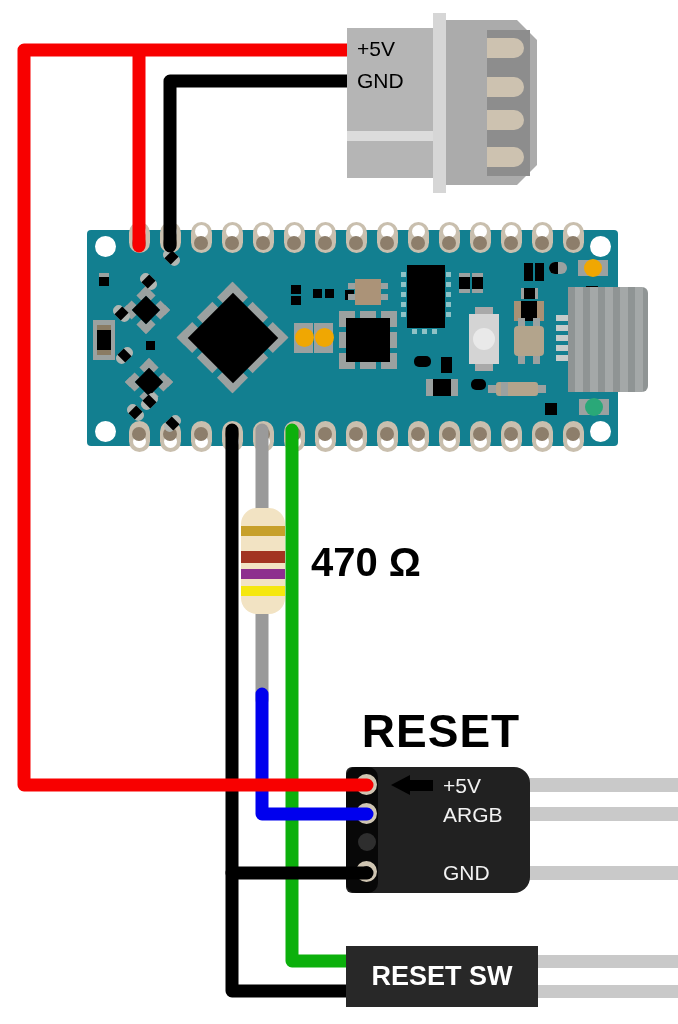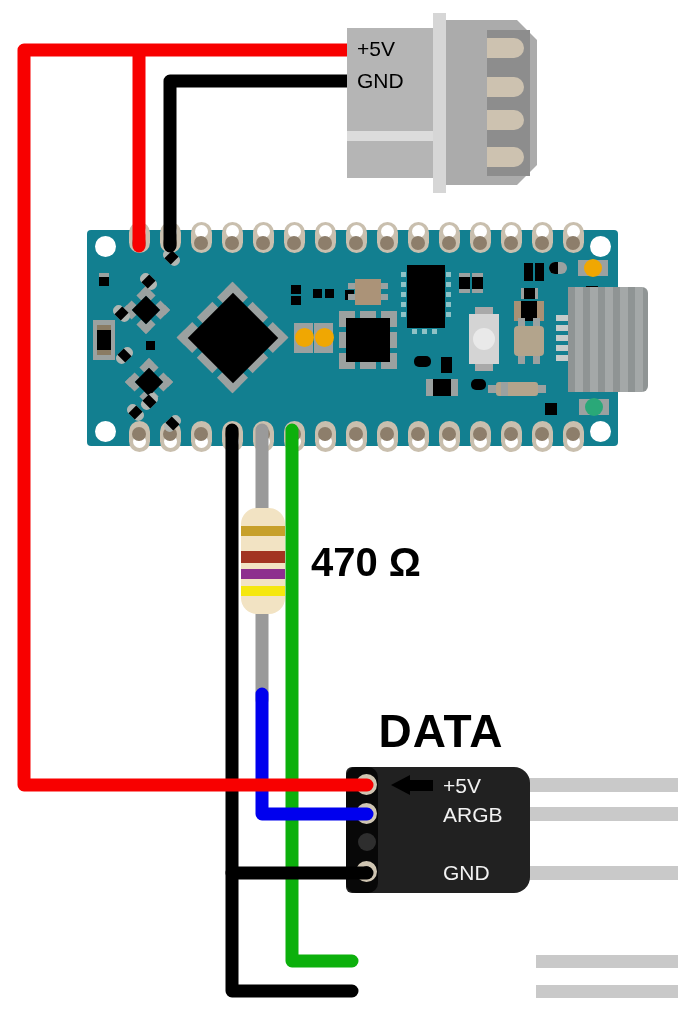--- a/index.html
+++ b/index.html
@@ -310,34 +310,37 @@
   <div class="cmp" style="left:568px;top:287px;width:80px;height:105px;border-radius:0 6px 6px 0;background:repeating-linear-gradient(90deg,#8f9494 0 7px,#a4a8a8 7px 15px);"></div>
 
   <div class="abs res" style="background: rgb(242, 227, 195);">
     <div class="band" style="top: 18px; height: 10px; background: rgb(199, 160, 43);"></div>
     <div class="band" style="top: 43px; height: 12px; background: rgb(162, 52, 33);"></div>
     <div class="band" style="top: 61px; height: 10px; background: rgb(142, 47, 142);"></div>
     <div class="band" style="top: 78px; height: 10px; background: rgb(245, 231, 14);"></div>
   </div>
   <div class="abs res-label">470 Ω</div>
 
-  <div class="abs argb-title">DATA</div>
+  <div class="abs argb-title">RESET</div>
   <div>
     <div class="abs ribbon" style="left: 527px; top: 778px; width: 151px; background: rgb(201, 201, 201);"></div>
     <div class="abs ribbon" style="left: 527px; top: 807px; width: 151px; background: rgb(201, 201, 201);"></div>
     <div class="abs ribbon" style="left: 527px; top: 866px; width: 151px; background: rgb(201, 201, 201);"></div>
     <div class="abs argb-body"></div>
     <div class="abs argb-strip"></div>
     <div class="abs ring" style="top:774px;"></div>
     <div class="abs ring" style="top:803px;"></div>
     <div class="abs hole-empty"></div>
     <div class="abs ring" style="top:861px;"></div>
     <div class="abs arr-head"></div>
     <div class="abs arr-bar"></div>
     <div class="abs argb-label" style="top:774px;">+5V</div>
     <div class="abs argb-label" style="top:803px;">ARGB</div>
     <div class="abs argb-label" style="top:861px;">GND</div>
   </div>
 
   <div class="abs ribbon" style="left: 536px; top: 955px; width: 142px; height: 13px; background: rgb(201, 201, 201);"></div>
   <div class="abs ribbon" style="left: 536px; top: 985px; width: 142px; height: 13px; background: rgb(201, 201, 201);"></div>
+  <div class="abs reset">
+    <span>RESET SW</span>
+  </div>
 
 </div>
 
 </body></html>

